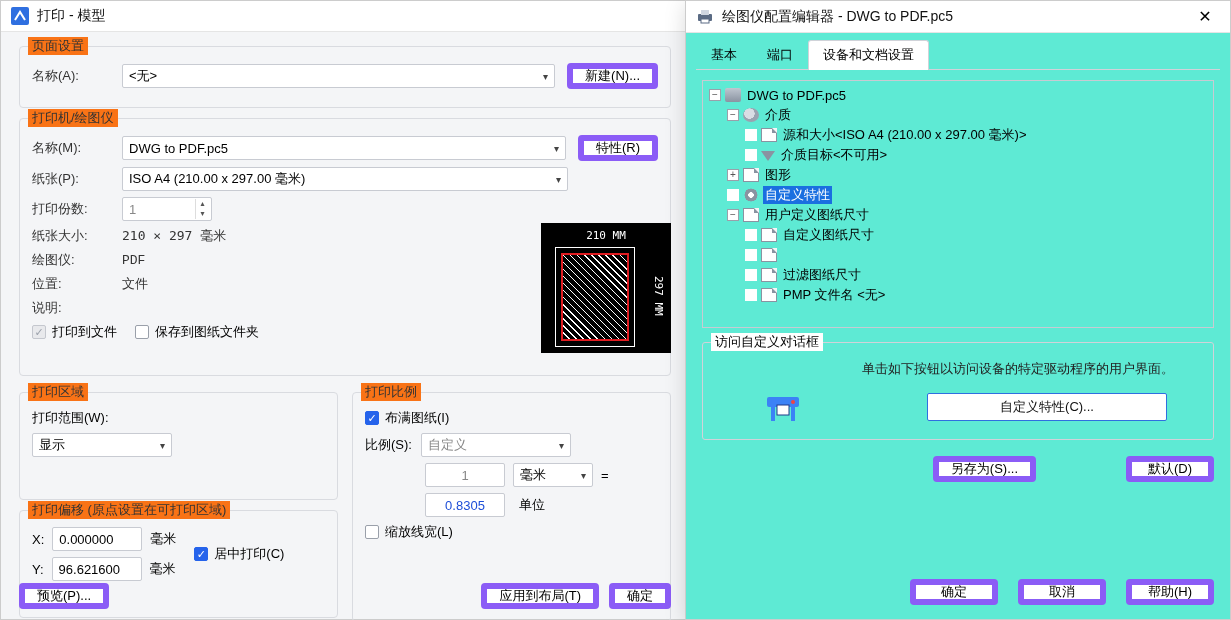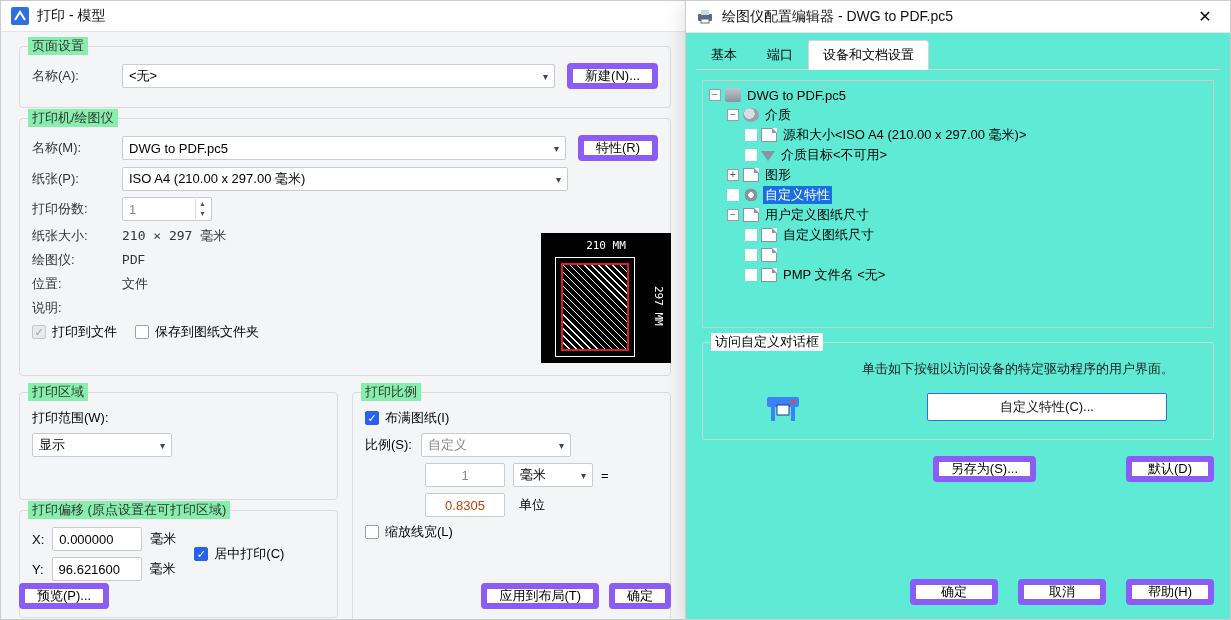--- a/index.html
+++ b/index.html
@@ -10,39 +10,39 @@
 .win2 { left: 685px; top: 0; width: 546px; height: 620px; background: #5eead4; }
 
 .titlebar { display: flex; align-items: center; padding: 6px 10px; background: #fff; border-bottom: 1px solid #e5e5e5; }
 .titlebar .icon { width: 18px; height: 18px; margin-right: 8px; display: inline-flex; align-items: center; justify-content: center; }
 .titlebar .ttl { font-size: 14px; color: #111; }
 .titlebar .spacer { flex: 1; }
 .titlebar .close { width: 30px; text-align: center; cursor: pointer; font-size: 16px; }
 
 .body1 { padding: 8px 18px; }
 .fieldset { border: 1px solid #d9dbe0; border-radius: 4px; margin: 6px 0 10px; padding: 10px 12px 12px; position: relative; }
-.fieldset .legend { position: absolute; top: -10px; left: 8px; background: #86efac; padding: 0 4px; color: #333; }
+.fieldset .legend { position: absolute; top: -10px; left: 8px; background: #f97316; padding: 0 4px; color: #333; }
 
 .row { display: flex; align-items: center; margin: 6px 0; }
 .row .lab { width: 90px; color: #333; }
 .row .val { color: #333; }
 .select, .input, .spinner { border: 1px solid #c8cbd2; background: #fff; border-radius: 2px; padding: 3px 6px; height: 24px; display: flex; align-items: center; justify-content: space-between; }
 .select .caret { margin-left: 6px; font-size: 10px; color: #444; }
 .btn { border: 6px solid #8b5cf6; background: #fff; border-radius: 4px; padding: 3px 12px; height: 26px; cursor: pointer; display: inline-flex; align-items: center; justify-content: center; }
 
 .spinner { width: 90px; position: relative; color: #888; }
 .spinner .spinbtns { position: absolute; right: 2px; top: 1px; bottom: 1px; width: 14px; display: flex; flex-direction: column; }
 .spinner .spinbtns div { flex: 1; font-size: 8px; text-align: center; line-height: 9px; color: #555; border-left: 1px solid #ddd; }
 
 .cb { display: inline-flex; align-items: center; gap: 6px; }
 .cb .box { width: 14px; height: 14px; border: 1px solid #9aa0aa; border-radius: 2px; background: #fff; display: inline-flex; align-items: center; justify-content: center; font-size: 11px; color: #fff; }
 .cb .box.checked { background: #2563eb; border-color: #2563eb; }
 .cb .box.disabled { background: #e8e9ec; border-color: #c4c7ce; color: #9aa0aa; }
 
-.preview { position: absolute; right: 18px; top: 232px; width: 130px; height: 130px; background: #000; padding: 6px; }
+.preview { position: absolute; right: 18px; top: 222px; width: 130px; height: 130px; background: #000; padding: 6px; }
 .preview-inner { position: relative; width: 100%; height: 100%; }
 .preview-label-top { color: #fff; font-family: monospace; font-size: 11px; text-align: center; }
 .preview-label-right { color: #fff; font-family: monospace; font-size: 11px; position: absolute; right: 0; top: 40%; writing-mode: vertical-rl; }
 .sheet { position: absolute; left: 8px; top: 18px; width: 80px; height: 100px; border: 1px solid #fff; }
 .sheet .margin-box { position: absolute; left: 5px; top: 5px; right: 5px; bottom: 5px; border: 2px solid #e11d22; background: repeating-linear-gradient(45deg, transparent 0 4px, #fff 4px 5px); }
 
 .lower { display: flex; gap: 14px; }
 .lower .col { flex: 1; }
 .lower .fieldset { min-height: 108px; }
 
@@ -225,21 +225,21 @@
             <div class="input" style="width:80px;justify-content:center;color:#888;font-family:monospace">
                 <span>1</span>
               </div>
             <div class="select" style="width:80px">
                 <span>毫米</span>
                 <span class="caret">▾</span>
               </div>
             <span>=</span>
           </div>
           <div class="row" style="gap:8px;margin-left:60px">
-            <div class="input" style="width:80px;justify-content:center;color:#c2410c;font-family:monospace">
+            <div class="input" style="width:80px;justify-content:center;color:#1d4ed8;font-family:monospace">
                 <span>0.8305</span>
               </div>
             <span style="width:80px;padding-left:6px">单位</span>
           </div>
           <div class="row">
             <label class="cb">
                 <span class="box"></span>
                 <span>缩放线宽(L)</span>
               </label>
           </div>
@@ -327,20 +327,25 @@
         <span class="nicon page"></span>
         <span class="lbl">自定义图纸尺寸</span>
       </div>
       <div class="tree-row ind2">
         <span class="twisty empty"></span>
         <span class="nicon page"></span>
       </div>
       <div class="tree-row ind2">
         <span class="twisty empty"></span>
         <span class="nicon page"></span>
+        <span class="lbl">过滤图纸尺寸</span>
+      </div>
+      <div class="tree-row ind2">
+        <span class="twisty empty"></span>
+        <span class="nicon page"></span>
         <span class="lbl">PMP 文件名 &lt;无&gt;</span>
       </div>
     </div>
 
   <div class="group2">
     <span class="legend">访问自定义对话框</span>
     <div class="plotter-icon">
       <svg width="40" height="40" viewBox="0 0 40 40">
         <rect x="4" y="6" width="32" height="10" rx="2" fill="#3b82f6"></rect>
         <rect x="8" y="16" width="4" height="14" fill="#3b82f6"></rect>

